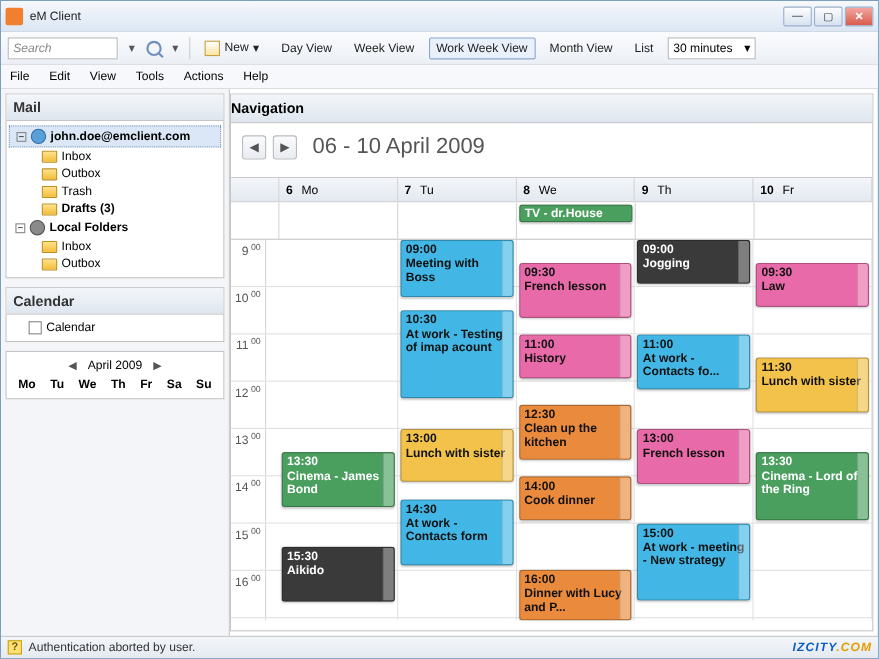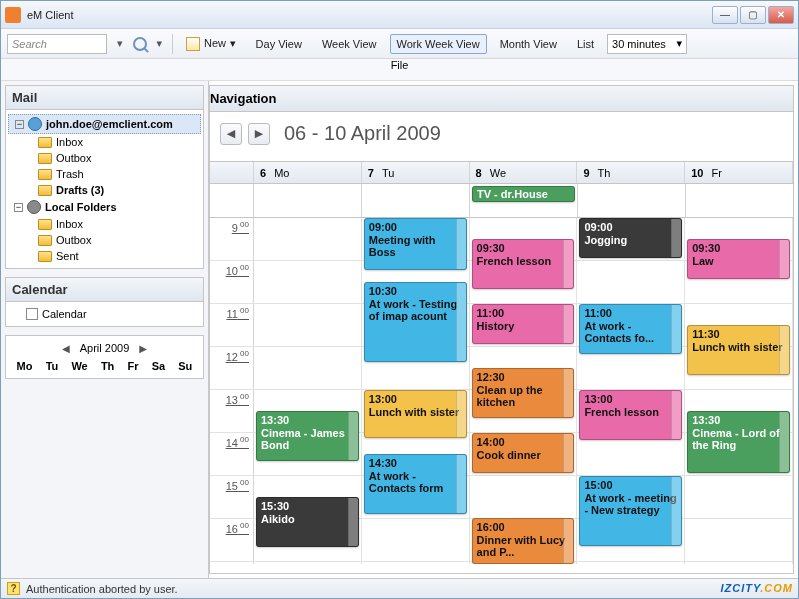--- a/index.html
+++ b/index.html
@@ -15,21 +15,21 @@
 .search { width: 100px; height: 20px; border: 1px solid #bbb; background: #fff; padding: 0 4px; color: #888; font-style: italic; display: flex; align-items: center; }
 .drop { padding: 0 4px; color: #555; cursor: pointer; }
 .sep { width: 1px; height: 20px; background: #ccc; }
 .tbtn { padding: 3px 6px; border: 1px solid transparent; border-radius: 2px; cursor: pointer; color: #222; }
 .tbtn.active { border: 1px solid #8aa7cf; background: #e8f0fb; }
 .tbtn.icon { display: flex; align-items: flex-start; gap: 4px; }
 .newicon { width: 14px; height: 14px; display: inline-block; background: linear-gradient(#fff,#fbe6a2); border: 1px solid #c8a040; }
 .searchicon { width: 14px; height: 14px; border: 2px solid #6f8fbd; border-radius: 50%; position: relative; display: inline-block; }
 .searchicon::after { content:''; position:absolute; width:6px; height:2px; background:#6f8fbd; transform: rotate(45deg); bottom:-2px; right:-4px; }
 .duration { width: 80px; height: 20px; border: 1px solid #bbb; background: #fff; padding: 0 4px; display: flex; align-items: center; justify-content: space-between; }
-.menubar { height: 22px; display: flex; align-items: center; padding: 0 8px; gap: 18px; background: #f6f8fb; border-bottom: 1px solid #dcdcdc; flex-direction: column; }
+.menubar { height: 22px; display: flex; align-items: center; padding: 0 8px; gap: 18px; background: #f6f8fb; border-bottom: 1px solid #dcdcdc; }
 .menubar span { cursor: pointer; }
 .body { flex: 1; display: flex; overflow: hidden; }
 .sidebar { width: 208px; background: #f3f5f8; border-right: 1px solid #c8c8c8; display: flex; flex-direction: column; }
 .panel { border: 1px solid #c5c5c5; margin: 4px; background: #fff; }
 .panelhead { background: linear-gradient(#f3f6fa,#dfe6ef); padding: 4px 6px; font-weight: bold; font-size: 13px; color: #333; border-bottom: 1px solid #c5c5c5; }
 .tree { padding: 4px 2px; }
 .treerow { display: flex; align-items: center; padding: 2px 2px 2px 6px; gap: 4px; cursor: pointer; }
 .treerow.indent { padding-left: 30px; }
 .treerow.sel { background: #dbe7f7; border: 1px dotted #7b9ebd; }
 .exp { width: 9px; height: 9px; border: 1px solid #888; display: flex; align-items: center; justify-content: center; font-size: 9px; line-height: 1; }
@@ -48,21 +48,21 @@
 .sqbtn { width: 22px; height: 22px; border: 1px solid #bbb; border-radius: 3px; background: linear-gradient(#fafbfd,#e8ecf2); display: flex; align-items: center; justify-content: center; cursor: pointer; color: #555; }
 .bigdate { font-size: 20px; color: #555; margin-left: 8px; }
 .calgrid { position: relative; flex: 1; overflow: hidden; border-top: 1px solid #c5c5c5; }
 .dayhead { display: flex; background: linear-gradient(#f3f6fa,#e3e9f1); border-bottom: 1px solid #c5c5c5; height: 22px; }
 .timecol { width: 44px; border-right: 1px solid #d5d5d5; }
 .daycol { flex: 1; border-right: 1px solid #d5d5d5; display: flex; align-items: center; padding: 0 6px; font-weight: bold; }
 .daycol .dn { font-weight: normal; margin-left: 8px; }
 .allday { display: flex; height: 34px; border-bottom: 1px solid #c5c5c5; background: #fff; }
 .slots { position: relative; height: 346px; overflow: hidden; }
 .hourrow { position: absolute; left: 0; right: 0; height: 43px; border-bottom: 1px solid #e2e2e2; display: flex; }
-.hourlabel { width: 44px; text-align: right; padding: 2px 4px 0 0; font-size: 11px; color: #555; border-right: 1px solid #d5d5d5; text-decoration: underline; }
+.hourlabel { width: 32px; text-align: right; padding: 2px 4px 0 0; font-size: 11px; color: #555; border-right: 1px solid #d5d5d5; }
 .hourlabel sup { font-size: 8px; }
 .daygrid { position: absolute; top: 0; bottom: 0; display: flex; left: 44px; right: 0; }
 .dayslot { flex: 1; border-right: 1px solid #e2e2e2; position: relative; }
 .evt { position: absolute; left: 2px; right: 2px; border-radius: 3px; padding: 2px 4px; font-size: 10px; line-height: 1.15; overflow: hidden; color: #111; border: 1px solid rgba(0,0,0,0.25); box-shadow: 0 1px 2px rgba(0,0,0,0.2); }
 .evt .time { font-weight: bold; display: block; }
 .evt .lbl { font-weight: bold; }
 .evt.dark { color: #fff; }
 .evthead { position: absolute; top: 0; right: 0; bottom: 0; width: 10px; background: rgba(255,255,255,0.35); border-left: 1px solid rgba(0,0,0,0.15); }
 .watermark { position: absolute; right: 6px; bottom: 2px; font-size: 18px; font-weight: bold; font-style: italic; letter-spacing: 1px; z-index: 50; }
 .watermark .a { color: #0a5fc2; }
@@ -143,24 +143,20 @@
             <b>Local Folders</b>
           </div>
           <div class="treerow indent">
               <span class="folder"></span>
               <span>Inbox</span>
             </div>
           <div class="treerow indent">
               <span class="folder"></span>
               <span>Outbox</span>
             </div>
-          <div class="treerow indent">
-              <span class="folder"></span>
-              <span>Sent</span>
-            </div>
         </div>
       </div>
 
       <div class="panel">
         <div class="panelhead">Calendar</div>
         <div class="tree">
           <div class="treerow indent" style="padding-left:18px">
             <span style="width:12px;height:12px;border:1px solid #888;background:#fff;display:inline-block"></span>
             <span>Calendar</span>
           </div>

